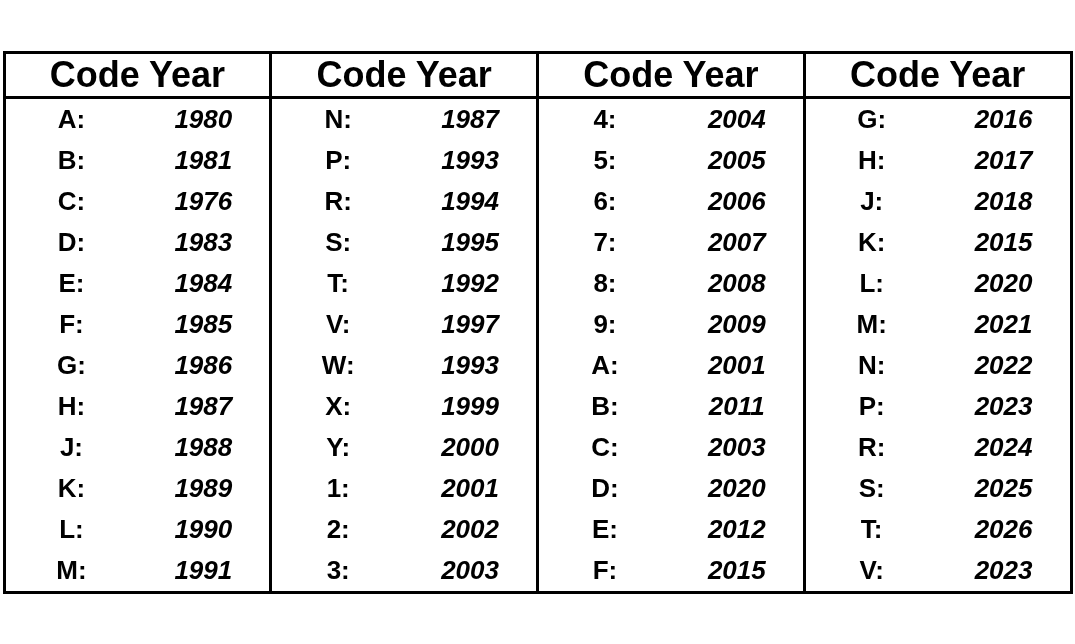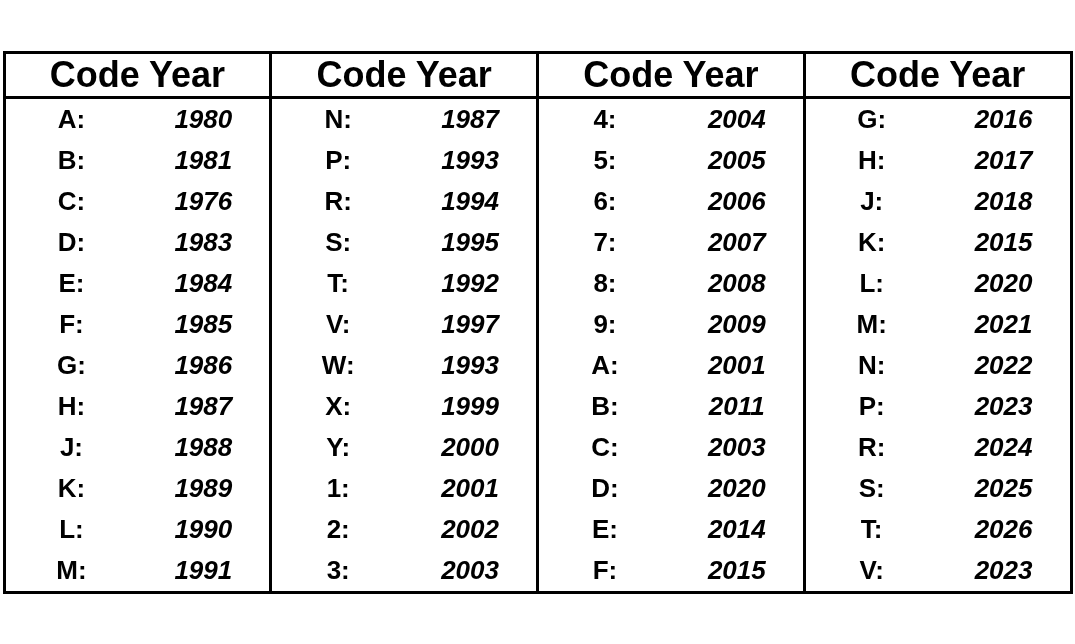--- a/index.html
+++ b/index.html
@@ -227,21 +227,21 @@
               <tr>
                 <td class="code-cell">C:</td>
                 <td class="year-cell">2003</td>
               </tr>
               <tr>
                 <td class="code-cell">D:</td>
                 <td class="year-cell">2020</td>
               </tr>
               <tr>
                 <td class="code-cell">E:</td>
-                <td class="year-cell">2014</td>
+                <td class="year-cell">2012</td>
               </tr>
               <tr>
                 <td class="code-cell">F:</td>
                 <td class="year-cell">2015</td>
               </tr>
             </tbody>
           </table>
         </td>
         <td>
           <table class="inner-table">

